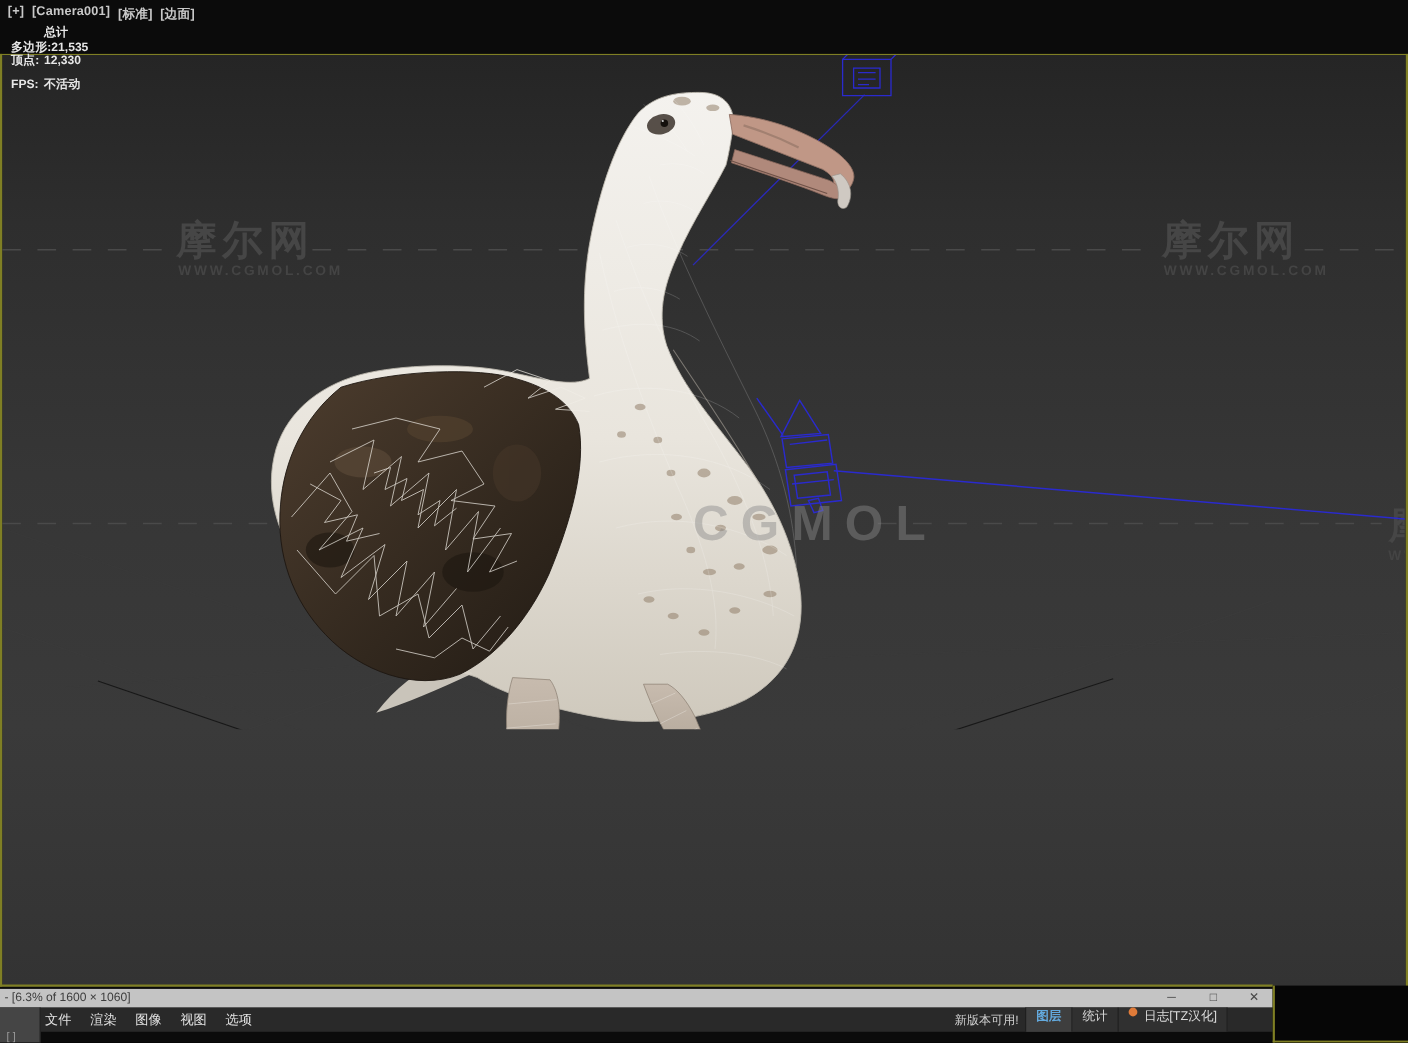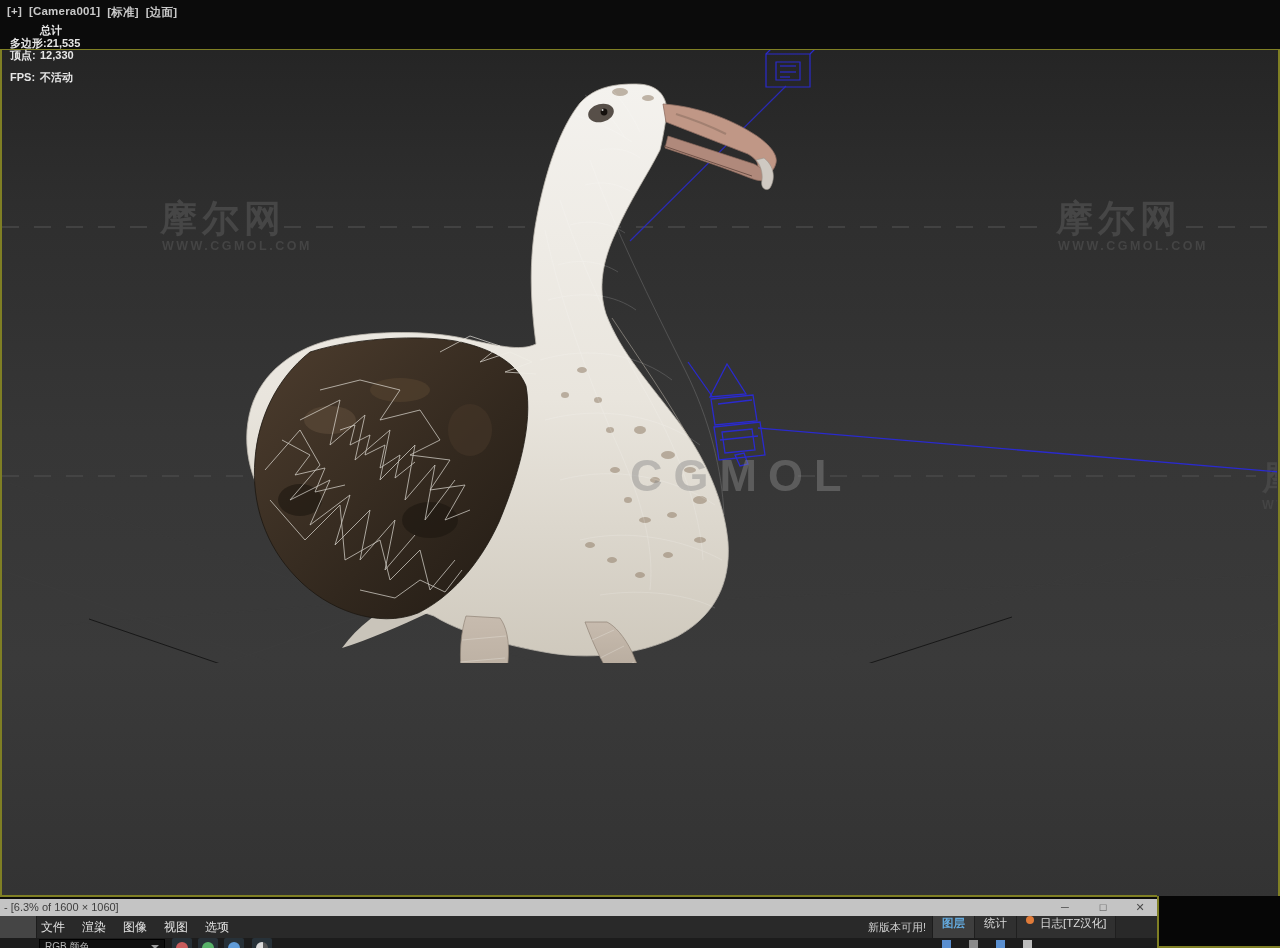--- a/index.html
+++ b/index.html
@@ -367,41 +367,17 @@
           </div>
         <div class="tab">
           <span class="dot" style="background:#e07b39;"></span>
           <span>日志[TZ汉化]</span>
         </div>
       </div>
     </div>
     <div class="gutter">
       <span class="g-glyph">[ ]</span>
     </div>
-    <div class="vfb-toolbar">
-      <div class="channel-dd">
-        <span>RGB 颜色</span>
-        <span class="dd-arrow"></span>
-      </div>
-      <div class="ch-btn" style="left:172px;">
-          <i style="background:#c75b5b;"></i>
-        </div>
-      <div class="ch-btn" style="left:198px;">
-          <i style="background:#57b168;"></i>
-        </div>
-      <div class="ch-btn" style="left:224px;">
-          <i style="background:#5f9bd8;"></i>
-        </div>
-      <div class="ch-btn" style="left:252px;">
-          <i style="background:linear-gradient(90deg,#d9d9d9 60%,#555 60%);"></i>
-        </div>
-      <div class="mini-icons" style="left:942px;">
-        <b style="background:#5a8fd0;"></b>
-          <b style="background:#8a8a8a;"></b>
-        <b style="background:#5a8fd0;"></b>
-          <b style="background:#bcbcbc;"></b>
-      </div>
-    </div>
   </div>
 
   <div class="corner-box"></div>
 
 </div>
 
 </body></html>

